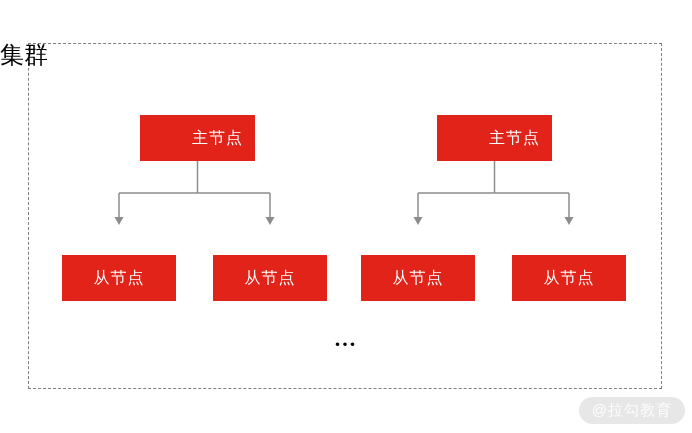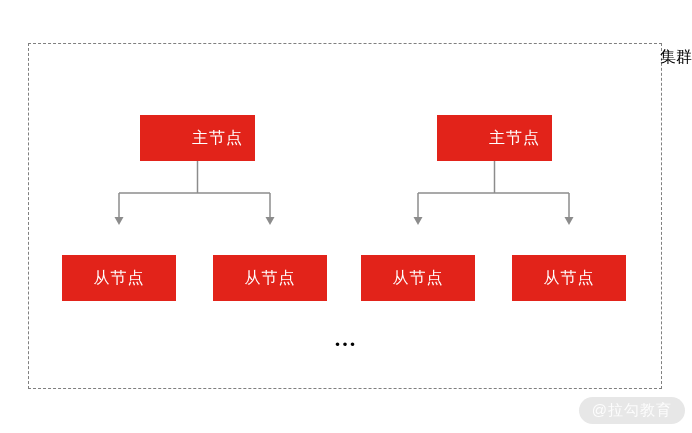--- a/index.html
+++ b/index.html
@@ -12,23 +12,23 @@
   html,body{margin:0;padding:0;}
   body{
     width:692px;height:433px;position:relative;background:#ffffff;
     font-family:"Liberation Sans",sans-serif;overflow:hidden;
   }
   .frame{
     position:absolute;left:28px;top:43px;width:634px;height:346px;
     border:1px dashed var(--frame);box-sizing:border-box;
   }
   .cluster-title{
-    position:absolute;left:0;top:45px;width:692px;text-align:right;
-    font-family:Liberation Sans, sans-serif;
-    font-size:16px;line-height:24px;color:#000000;
+    position:absolute;left:0;top:45px;width:692px;text-align:left;
+    font-family:Liberation Mono, monospace;
+    font-size:24px;line-height:24px;color:#000000;
   }
   .connectors{position:absolute;left:0;top:0;width:692px;height:433px;pointer-events:none;}
   .node{
     position:absolute;background:var(--red);color:#ffffff;
     display:flex;align-items:center;justify-content:center;
     font-size:16px;letter-spacing:1px;box-sizing:border-box;
   }
   .node.master{width:115px;height:46px;top:115px;padding-left:40px;}
   .node.slave{width:114px;height:46px;top:226px;margin-top:29px;}
   .m1{left:140px;} .m2{left:437px;}

